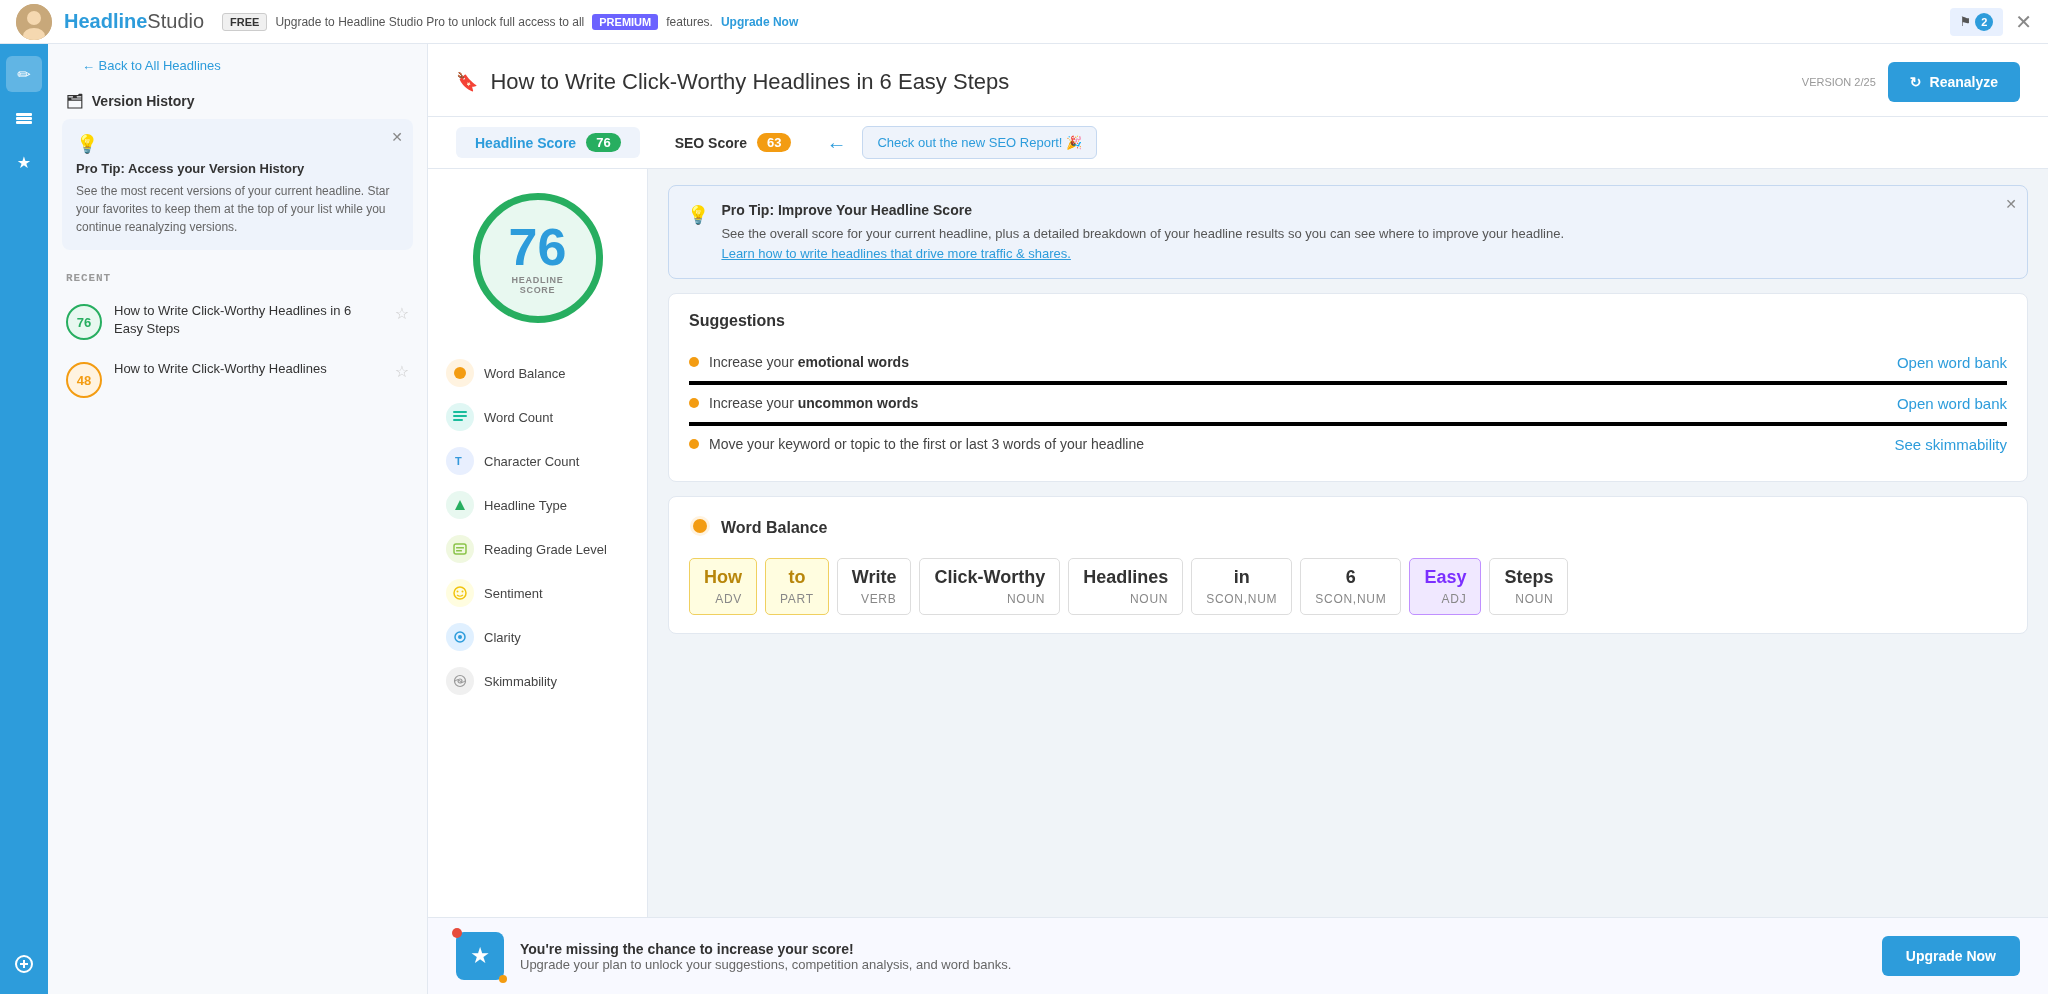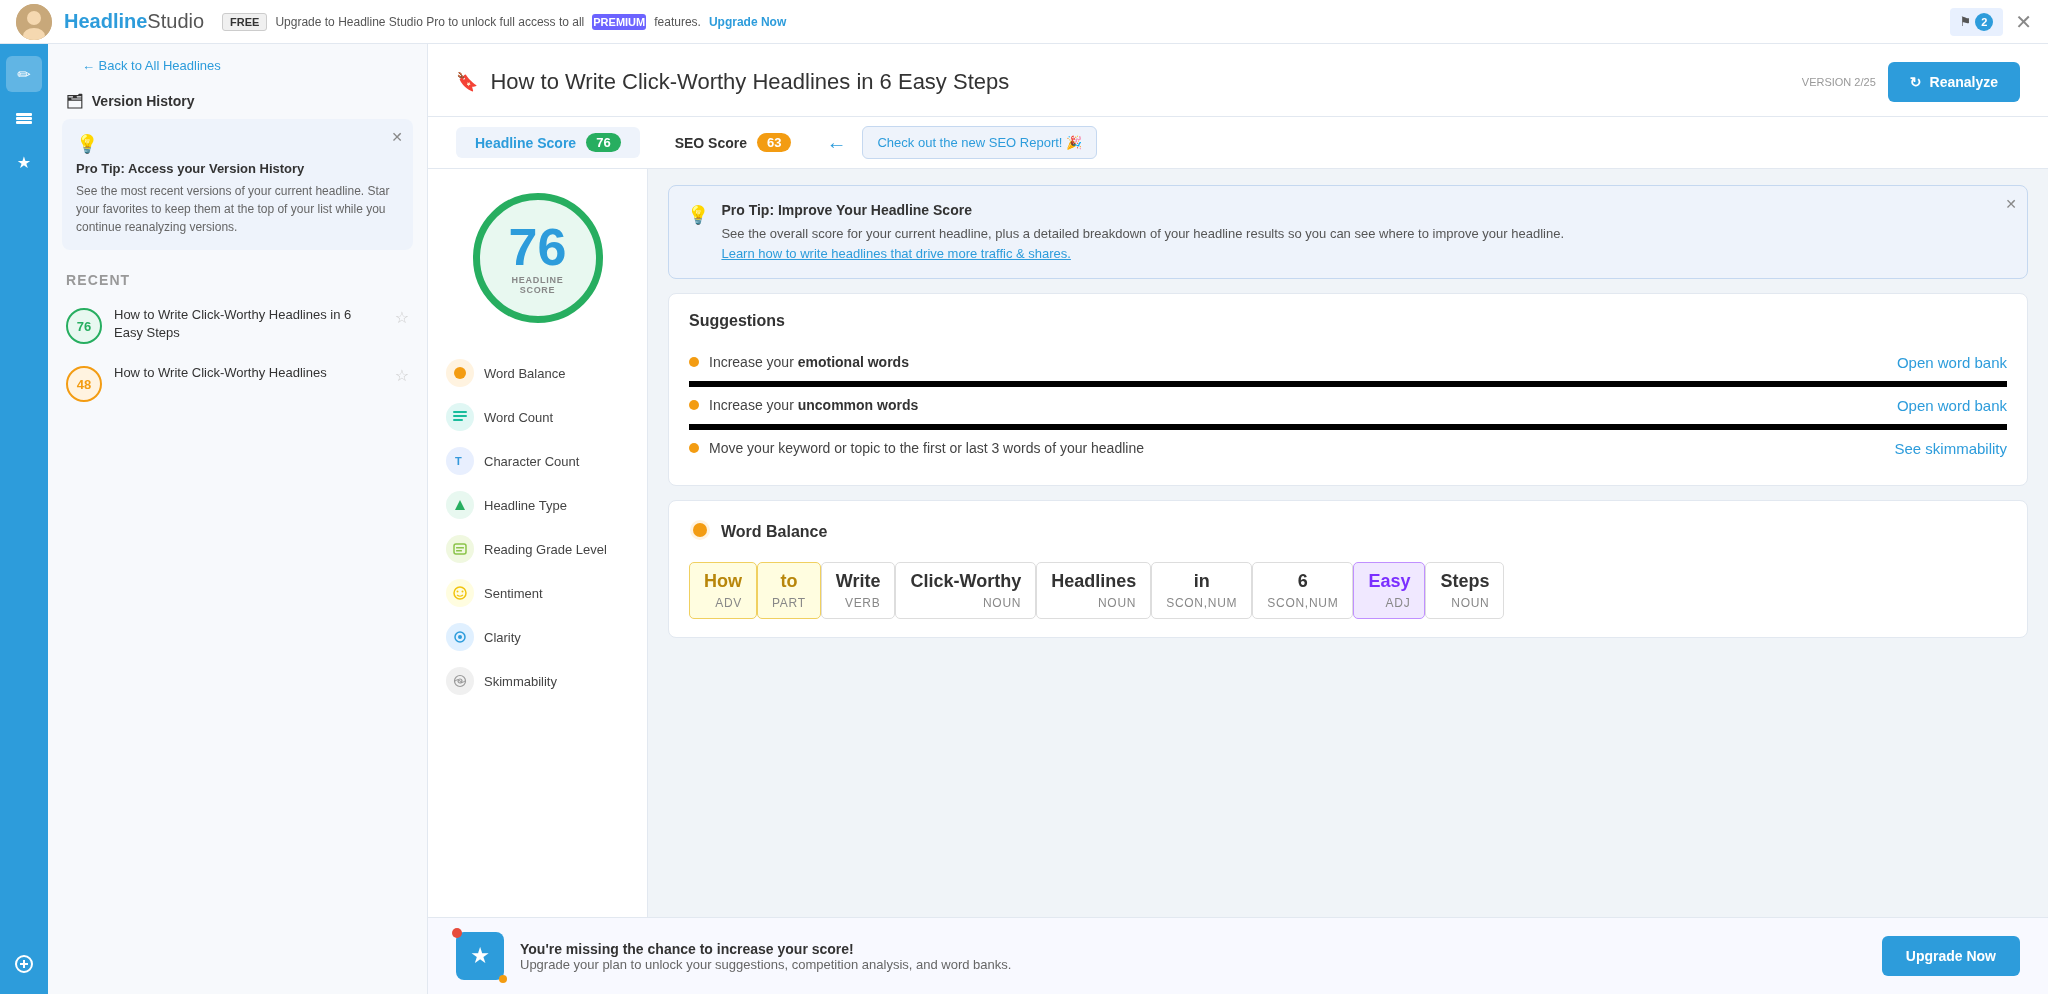--- a/index.html
+++ b/index.html
@@ -8,21 +8,21 @@
     
     .top-nav {
       display: flex; align-items: center; background: #fff; height: 44px;
       border-bottom: 1px solid #e2e8f0; padding: 0 16px; position: relative; z-index: 10;
     }
     .top-nav .avatar { width: 36px; height: 36px; border-radius: 50%; background: #c8a87a; overflow: hidden; margin-right: 12px; flex-shrink: 0; }
     .logo { display: flex; align-items: center; font-size: 20px; font-weight: 700; color: #2d9cdb; margin-right: 18px; }
     .logo span.studio { color: #555; font-weight: 400; }
     .promo-bar { display: flex; align-items: center; gap: 8px; font-size: 12px; color: #555; }
     .promo-bar .free-badge { background: #f0f0f0; border: 1px solid #ccc; border-radius: 3px; padding: 2px 7px; font-size: 11px; font-weight: 700; color: #333; }
-    .promo-bar .premium-badge { background: #6c63ff; color: #fff; border-radius: 3px; padding: 2px 1px; font-size: 11px; font-weight: 700; display: flex; align-items: center; gap: 3px; }
+    .promo-bar .premium-badge { background: #6c63ff; color: #fff; border-radius: 3px; padding: 2px 7px; font-size: 11px; font-weight: 700; display: flex; align-items: center; gap: 3px; }
     .promo-bar a { color: #2d9cdb; font-weight: 600; text-decoration: none; }
     .top-nav-right { margin-left: auto; display: flex; align-items: center; gap: 12px; }
     .notif-btn { background: #e8f0fe; border: none; border-radius: 4px; padding: 5px 10px; cursor: pointer; font-size: 13px; color: #555; display: flex; align-items: center; gap: 4px; }
     .notif-count { background: #2d9cdb; color: #fff; border-radius: 50%; width: 18px; height: 18px; font-size: 11px; display: flex; align-items: center; justify-content: center; font-weight: 700; }
     .close-btn-top { background: none; border: none; cursor: pointer; font-size: 20px; color: #888; }
 
     
     .layout { display: flex; height: calc(100vh - 44px); }
 
     
@@ -33,21 +33,21 @@
 
     
     .left-panel { width: 380px; background: #f7f9fc; border-right: 1px solid #e2e8f0; display: flex; flex-direction: column; overflow-y: auto; }
     .back-link { padding: 14px 18px; font-size: 13px; color: #2d9cdb; cursor: pointer; display: flex; align-items: center; gap: 6px; margin-left: 16px; }
     .version-history-header { display: flex; align-items: center; gap: 8px; padding: 6px 18px 10px; font-size: 14px; font-weight: 700; color: #333; }
     .pro-tip-box { margin: 0 14px 16px; background: #eef3fb; border-radius: 8px; padding: 14px; position: relative; }
     .pro-tip-box .close-tip { position: absolute; top: 10px; right: 10px; background: none; border: none; cursor: pointer; font-size: 14px; color: #888; }
     .pro-tip-box .tip-icon { font-size: 18px; color: #2d9cdb; margin-bottom: 6px; }
     .pro-tip-box h4 { font-size: 13px; font-weight: 700; color: #333; margin-bottom: 6px; }
     .pro-tip-box p { font-size: 12px; color: #666; line-height: 1.5; }
-    .recent-label { padding: 6px 18px 8px; font-size: 14px; font-weight: 700; color: #999; letter-spacing: 0.08em; text-transform: uppercase; }
+    .recent-label { padding: 6px 18px 8px; font-size: 11px; font-weight: 700; color: #999; letter-spacing: 0.08em; text-transform: uppercase; font-family: Liberation Mono, monospace; }
     .recent-item { display: flex; align-items: flex-start; padding: 10px 18px; gap: 12px; cursor: pointer; }
     .score-circle { width: 36px; height: 36px; border-radius: 50%; display: flex; align-items: center; justify-content: center; font-size: 13px; font-weight: 700; flex-shrink: 0; margin-top: 2px; }
     .score-green { background: #e8f8f0; color: #27ae60; border: 2px solid #27ae60; }
     .score-orange { background: #fff3e0; color: #f39c12; border: 2px solid #f39c12; }
     .recent-item-text { flex: 1; font-size: 13px; color: #333; font-weight: 500; line-height: 1.4; }
     .star-btn { background: none; border: none; cursor: pointer; color: #ccc; font-size: 16px; margin-top: 2px; }
 
     
     .main-content { flex: 1; display: flex; flex-direction: column; overflow: hidden; }
     .headline-header { background: #fff; padding: 18px 28px 14px; border-bottom: 1px solid #e2e8f0; display: flex; align-items: center; gap: 12px; }
@@ -93,34 +93,34 @@
     .info-panel { background: #eef3fb; border: 1px solid #c5d8f0; border-radius: 8px; padding: 16px 18px; display: flex; gap: 12px; position: relative; }
     .info-panel .close-x { position: absolute; top: 10px; right: 10px; background: none; border: none; cursor: pointer; font-size: 14px; color: #888; }
     .info-icon { color: #2d9cdb; font-size: 18px; flex-shrink: 0; margin-top: 2px; }
     .info-panel h4 { font-size: 14px; font-weight: 700; color: #333; margin-bottom: 6px; }
     .info-panel p { font-size: 13px; color: #555; line-height: 1.5; }
     .info-panel a { color: #2d9cdb; text-decoration: underline; font-size: 13px; }
 
     
     .suggestions-panel { background: #fff; border: 1px solid #e2e8f0; border-radius: 8px; padding: 18px 20px; }
     .suggestions-panel h3 { font-size: 16px; font-weight: 700; color: #333; margin-bottom: 14px; }
-    .suggestion-item { display: flex; align-items: center; justify-content: space-between; padding: 10px 0; border-bottom: 6px solid #000000; }
+    .suggestion-item { display: flex; align-items: center; justify-content: space-between; padding: 10px 0; border-bottom: 4px solid #000000; }
     .suggestion-item:last-child { border-bottom: none; }
     .suggestion-left { display: flex; align-items: center; gap: 10px; }
     .dot-yellow { width: 10px; height: 10px; border-radius: 50%; background: #f39c12; flex-shrink: 0; }
     .suggestion-text { font-size: 14px; color: #444; }
     .suggestion-text strong { color: #333; font-weight: 700; }
     .suggestion-link { font-size: 15px; color: #2d9cdb; text-decoration: none; cursor: pointer; white-space: nowrap; }
 
     
     .word-balance-panel { background: #fff; border: 1px solid #e2e8f0; border-radius: 8px; padding: 18px 20px; }
     .panel-header { display: flex; align-items: center; gap: 10px; margin-bottom: 16px; }
     .panel-icon { font-size: 20px; }
     .panel-title { font-size: 16px; font-weight: 700; color: #333; }
-    .word-chips { display: flex; flex-wrap: wrap; gap: 0; align-items: flex-end; }
+    .word-chips { display: flex; flex-wrap: wrap; gap: 8px; align-items: flex-end; }
     .word-chip { border: 1px solid #ddd; border-radius: 5px; padding: 8px 14px; text-align: center; }
     .word-chip .word { font-size: 18px; font-weight: 600; color: #333; display: block; }
     .word-chip .pos { font-size: 12px; color: #888; font-weight: 400; text-transform: uppercase; letter-spacing: 0.06em; margin-top: 4px; display: block; text-align: right; }
     .chip-yellow { background: #fffde0; border-color: #f0d060; }
     .chip-yellow .word { color: #b8860b; }
     .chip-purple { background: #f0e8ff; border-color: #c090ff; }
     .chip-purple .word { color: #7b2fff; }
 
     
     .upgrade-banner { background: #f8f9ff; border-top: 1px solid #e2e8f0; padding: 14px 28px; display: flex; align-items: center; gap: 16px; }

